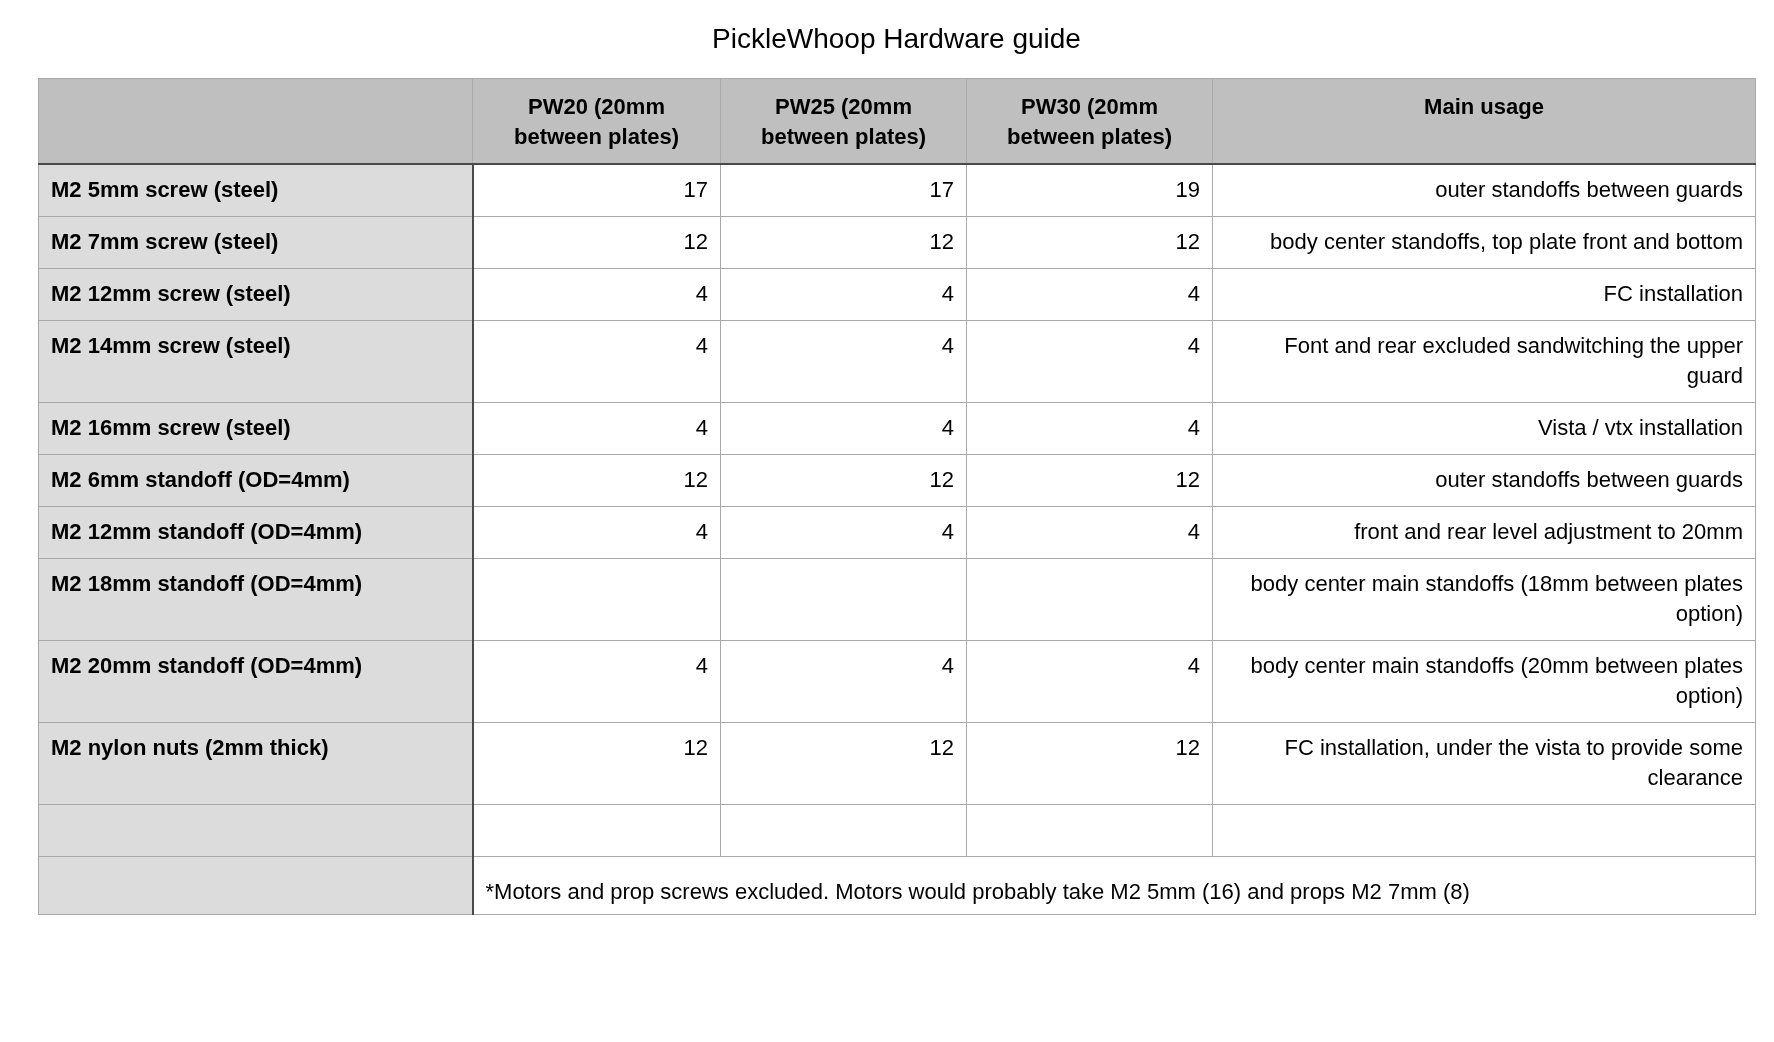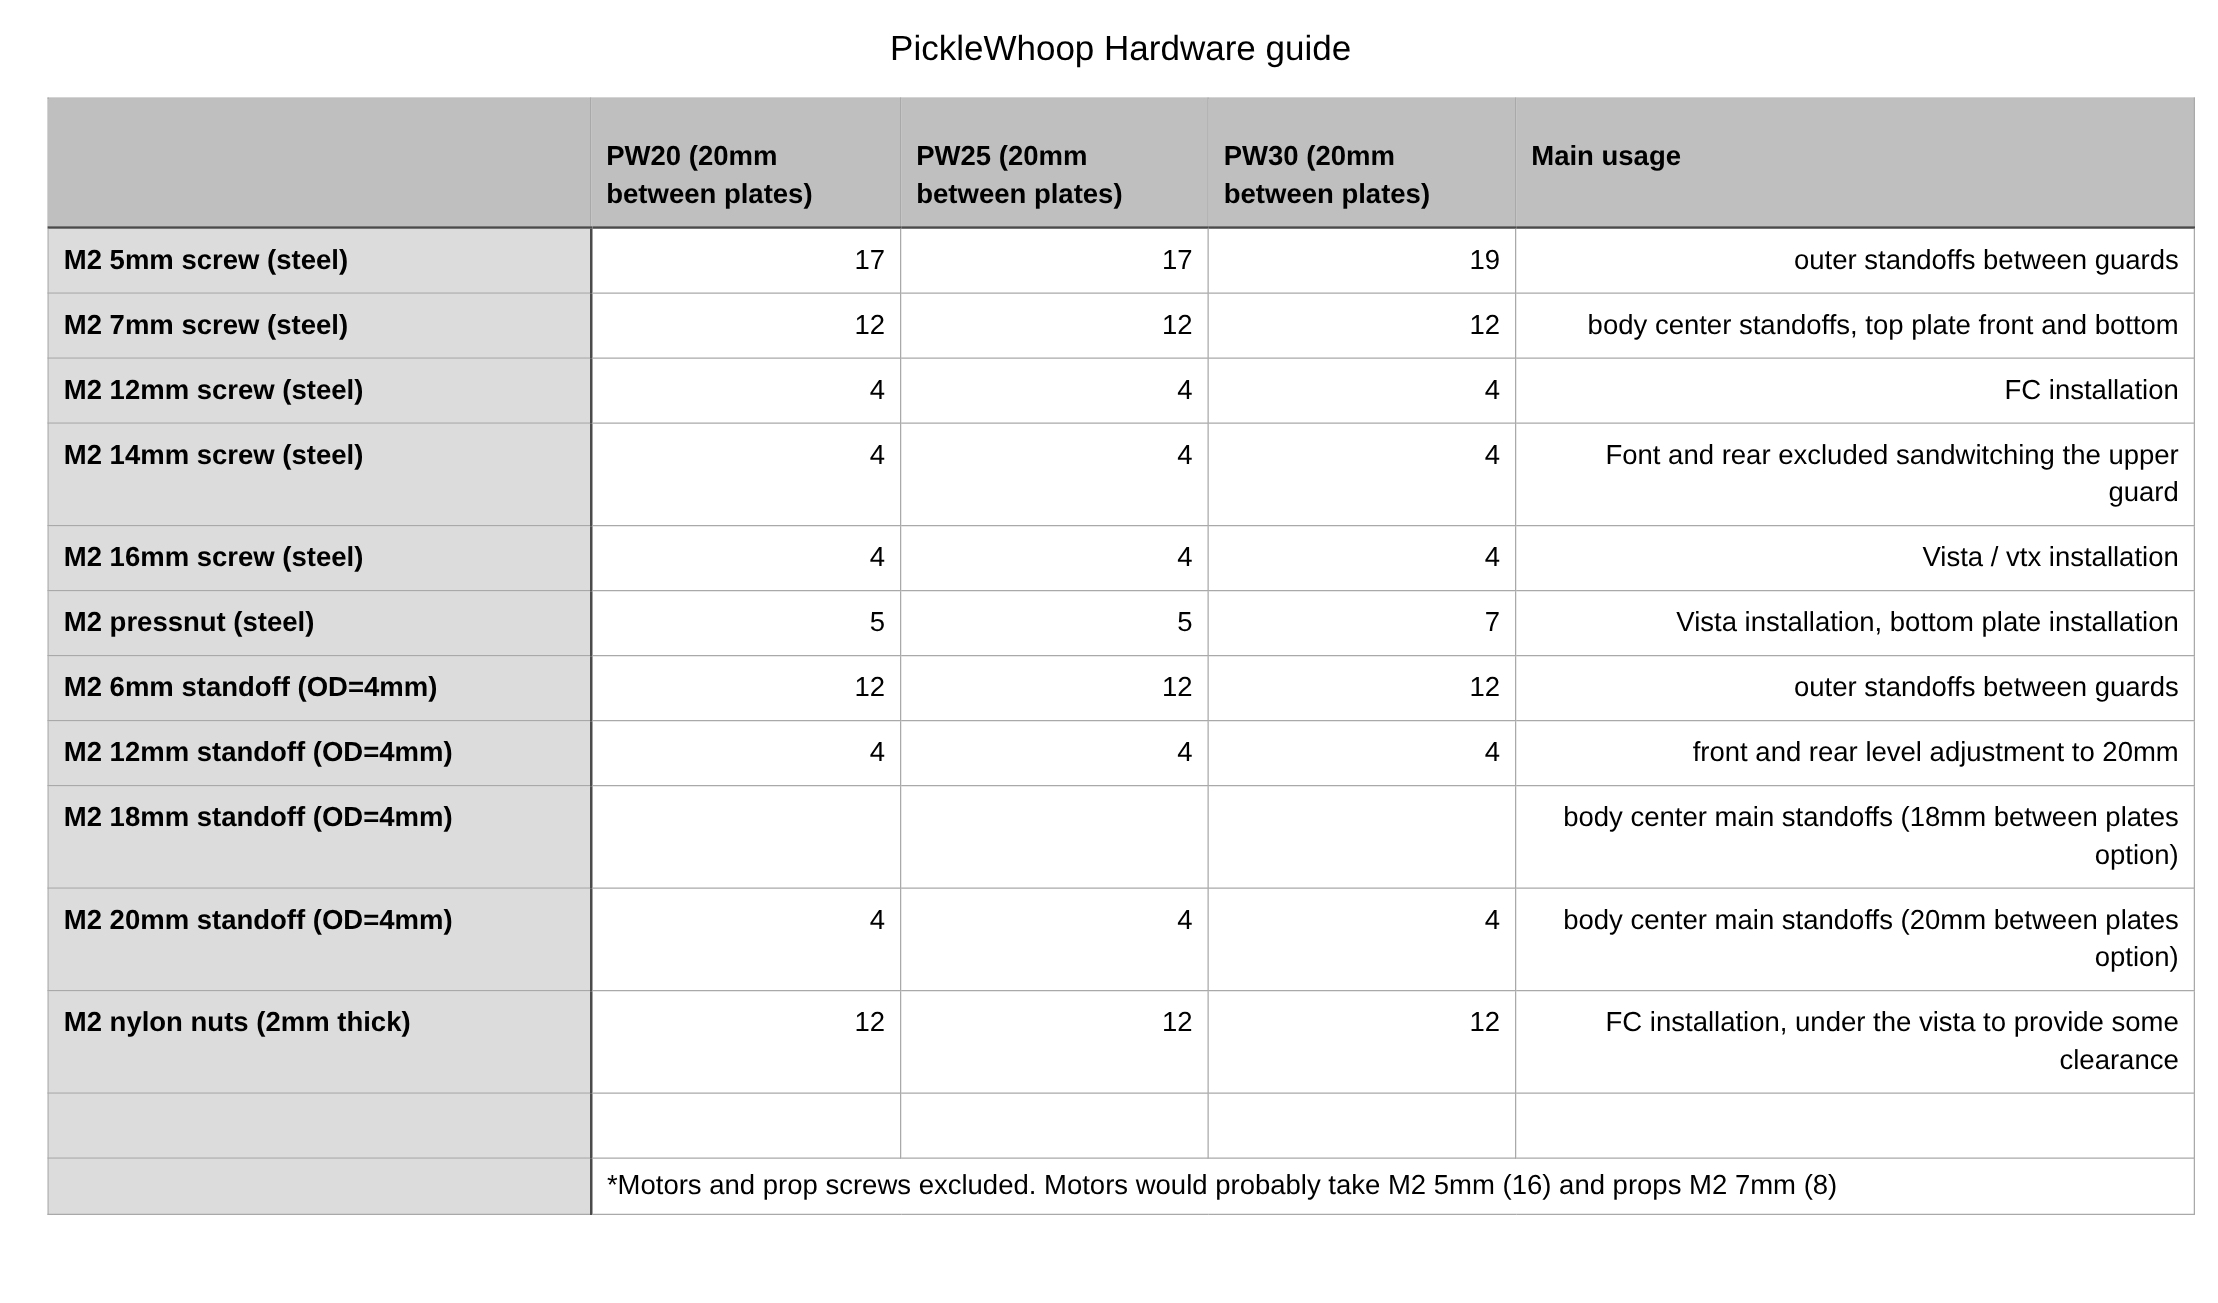--- a/index.html
+++ b/index.html
@@ -46,36 +46,36 @@
   th, td {
     border: 1px solid var(--grid-border);
     font-size: 22px;
     line-height: 30px;
     vertical-align: top;
     padding: 10px 12px 11px 12px;
     overflow: hidden;
   }
   thead th {
     background: var(--header-bg);
-    text-align: left;
+    text-align: center;
     font-weight: bold;
     height: 85px;
-    padding-top: 31px;
+    padding-top: 13px;
     border-bottom: 2px solid var(--header-divider);
   }
   td.label-cell {
     background: var(--label-column-bg);
     font-weight: bold;
     border-right: 2px solid var(--header-divider);
   }
   td.num { text-align: right; padding-left: 16px; }
   td.usage { text-align: right; }
   tr.empty-row td { height: 52px; }
   tr.footnote-row td {
-    padding-top: 6px;
+    padding-top: 20px;
     padding-bottom: 7px;
     height: 45px;
     margin-top: 14px;
   }
 </style>
 </head>
 <body>
 
 <div class="page">
   <div class="title">PickleWhoop Hardware guide</div>
@@ -127,27 +127,20 @@
           <td class="usage">Font and rear excluded sandwitching the upper guard</td>
         </tr>
         <tr>
           <td class="label-cell">M2 16mm screw (steel)</td>
           <td class="num">4</td>
           <td class="num">4</td>
           <td class="num">4</td>
           <td class="usage">Vista / vtx installation</td>
         </tr>
         <tr>
-          <td class="label-cell">M2 pressnut (steel)</td>
-          <td class="num">5</td>
-          <td class="num">5</td>
-          <td class="num">7</td>
-          <td class="usage">Vista installation, bottom plate installation</td>
-        </tr>
-        <tr>
           <td class="label-cell">M2 6mm standoff (OD=4mm)</td>
           <td class="num">12</td>
           <td class="num">12</td>
           <td class="num">12</td>
           <td class="usage">outer standoffs between guards</td>
         </tr>
         <tr>
           <td class="label-cell">M2 12mm standoff (OD=4mm)</td>
           <td class="num">4</td>
           <td class="num">4</td>

